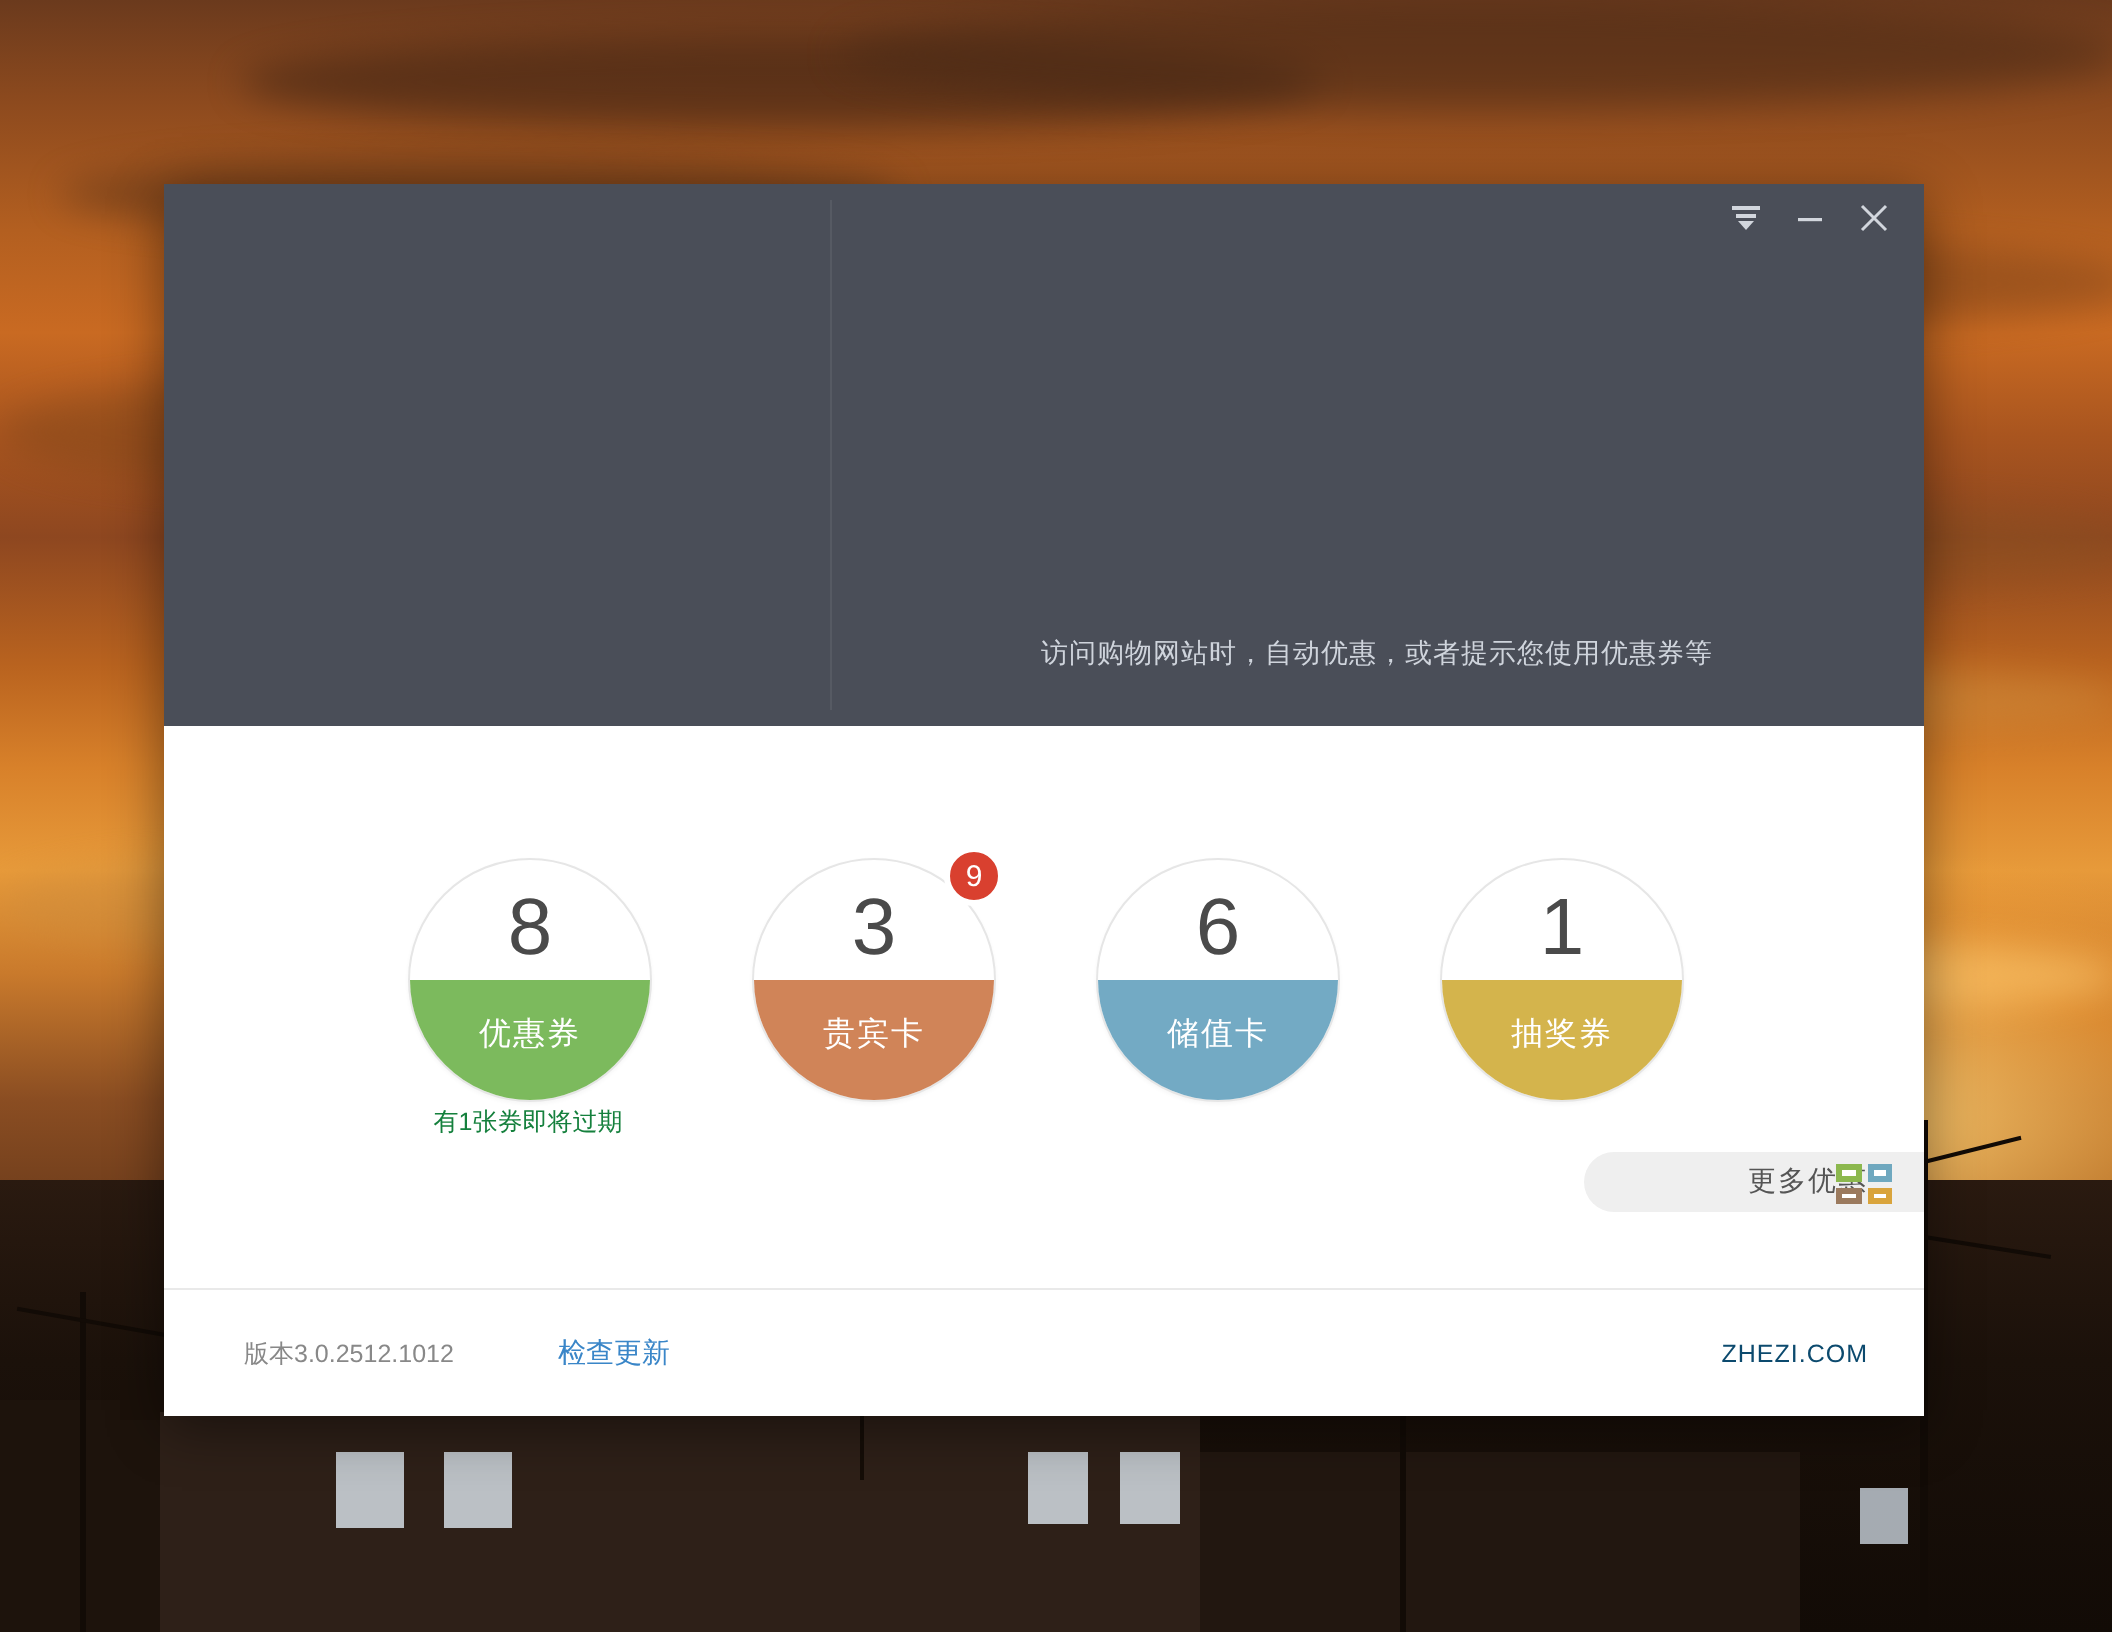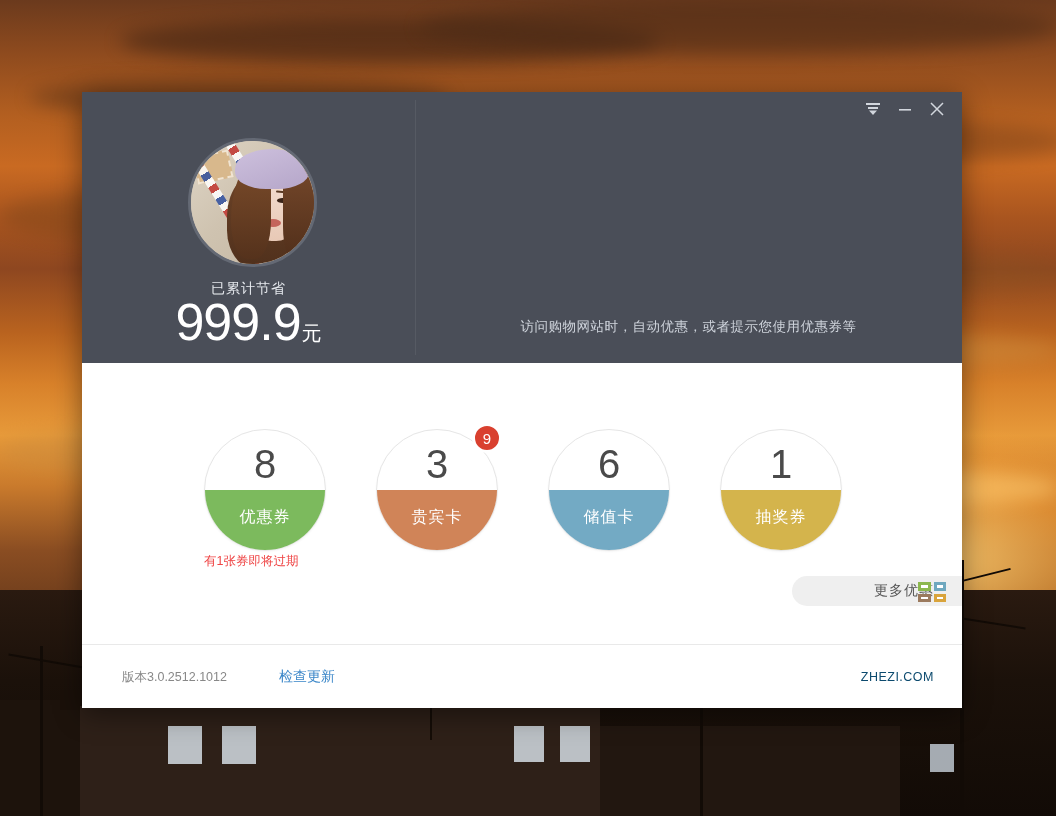--- a/index.html
+++ b/index.html
@@ -176,22 +176,22 @@
   .coin .label{
     position:absolute;left:0;bottom:22px;width:100%;text-align:center;
     font-size:16px;color:#ffffff;letter-spacing:1px;
   }
   .badge{
     position:absolute;right:-6px;top:-6px;width:30px;height:30px;border-radius:50%;
     background:#d9402f;border:3px solid #ffffff;box-sizing:border-box;
     color:#fff;font-size:15px;display:flex;align-items:center;justify-content:center;
   }
   .warn{
-    position:absolute;left:0;top:124px;width:120px;text-align:left;
-    color:#ef4444;font-size:12.5px;white-space:nowrap;
+    position:absolute;left:0;top:124px;width:120px;text-align:center;
+    color:#15803d;font-size:12.5px;white-space:nowrap;
   }
 
   .more-btn{
     position:absolute;right:0;top:213px;width:170px;height:30px;
     background:#efefef;border-radius:15px 0 0 15px;
     display:flex;align-items:center;justify-content:flex-end;gap:10px;
     padding-right:28px;box-sizing:border-box;cursor:pointer;
   }
   .more-btn .t{font-size:14px;color:#555;letter-spacing:1px;}
   .grid-icon{
@@ -262,43 +262,20 @@
           <rect x="1" y="6" width="12" height="1.6" fill="currentColor"></rect>
         </svg>
       </div>
       <div class="tbtn">
         <svg width="14" height="14" viewBox="0 0 14 14">
           <path d="M1 1 L13 13 M13 1 L1 13" stroke="currentColor" stroke-width="1.5" fill="none"></path>
         </svg>
       </div>
     </div>
 
-    <div class="profile">
-      <div class="avatar-wrap">
-        <div class="av-bg"></div>
-        <div class="av-stamp"></div>
-        <div class="av-stripe av-s1"></div>
-        <div class="av-stripe av-s2"></div>
-        <div class="av-hair-back"></div>
-        <div class="av-face"></div>
-        <div class="av-brow av-b1"></div>
-        <div class="av-brow av-b2"></div>
-        <div class="av-eye av-e1"></div>
-        <div class="av-eye av-e2"></div>
-        <div class="av-lip"></div>
-        <div class="av-hair-front"></div>
-        <div class="av-hair-front2"></div>
-        <div class="av-hat"></div>
-      </div>
-
-      <div class="saved-label">已累计节省</div>
-      <div class="saved-amount">
-        <span class="num">999.9</span><span class="unit">元</span>
-      </div>
-    </div>
 
     <div class="pitch">
       <p>访问购物网站时，自动优惠，或者提示您使用优惠券等</p>
     </div>
   </div>
 
   <div class="expand-tab">
     <span>
       <svg width="16" height="10" viewBox="0 0 16 10">
         <path d="M2 2 L8 8 L14 2" stroke="#ffffff" stroke-width="2.2" fill="none" stroke-linecap="square"></path>

